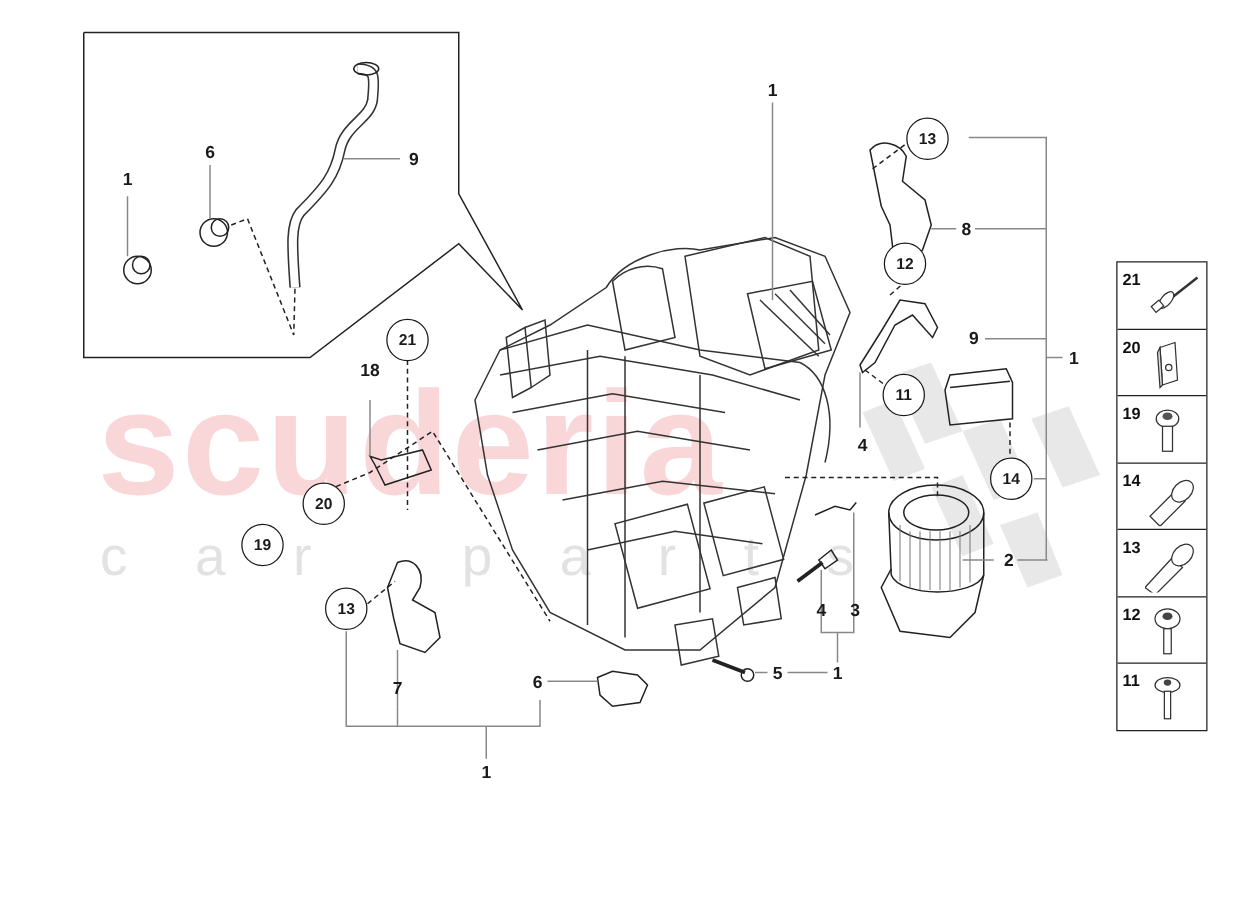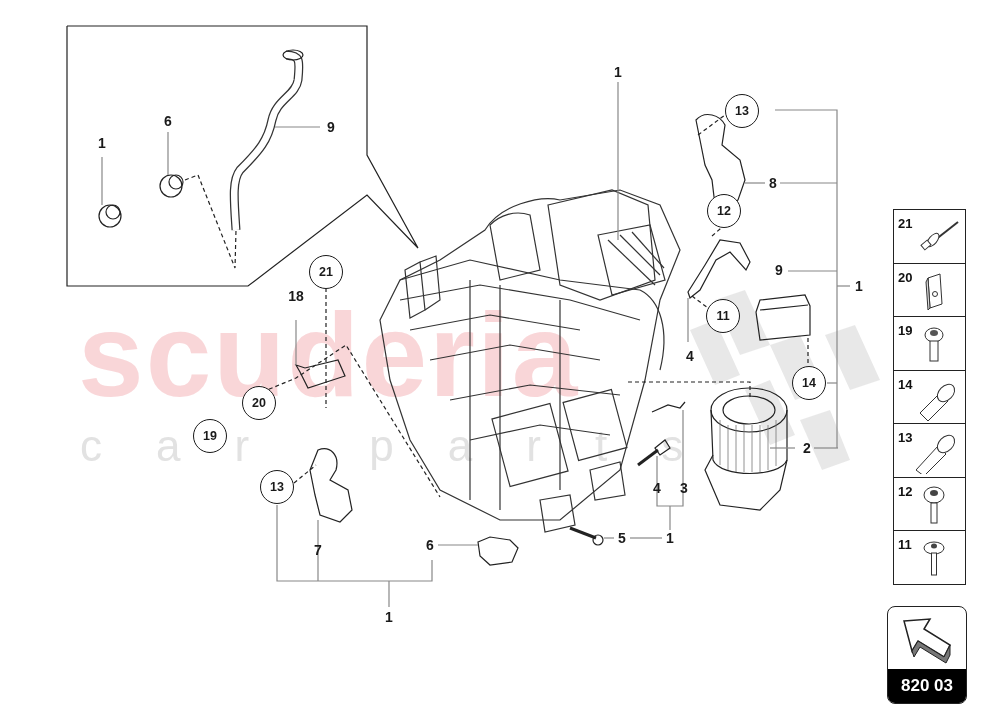--- a/index.html
+++ b/index.html
@@ -236,21 +236,14 @@
     <div class="cell">
       <span class="num">11</span>
       <svg width="46" height="46">
         <ellipse cx="18" cy="13" rx="10" ry="6" fill="#fff" stroke="#333"></ellipse>
         <ellipse cx="18" cy="11" rx="3" ry="2.5" fill="#444"></ellipse>
         <rect x="15.5" y="18" width="5" height="22" fill="#fff" stroke="#333"></rect>
       </svg>
     </div>
   </div>
 
-  <div class="page-badge">
-    <svg width="78" height="62" style="position:absolute;left:0;top:0">
-      <path d="M16,14 L42,12 L36,22 L62,38 L56,50 L30,34 L24,44 Z" fill="#fff" stroke="#222" stroke-width="1.5"></path>
-      <path d="M24,44 L26,50 L32,40 L58,56 L62,48 L62,38 L56,50 L30,34 Z" fill="#777" stroke="#222" stroke-width="1"></path>
-    </svg>
-    <div class="code">820 03</div>
-  </div>
 
 </div>
 
 </body></html>

